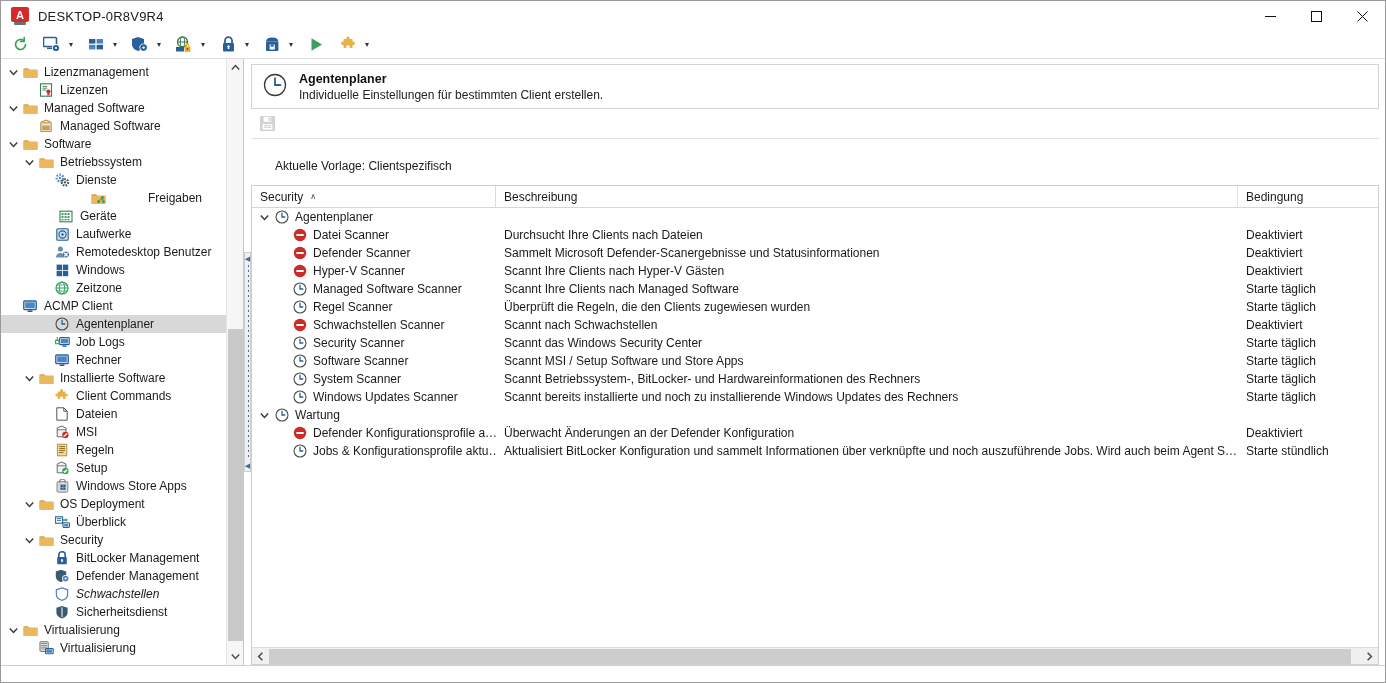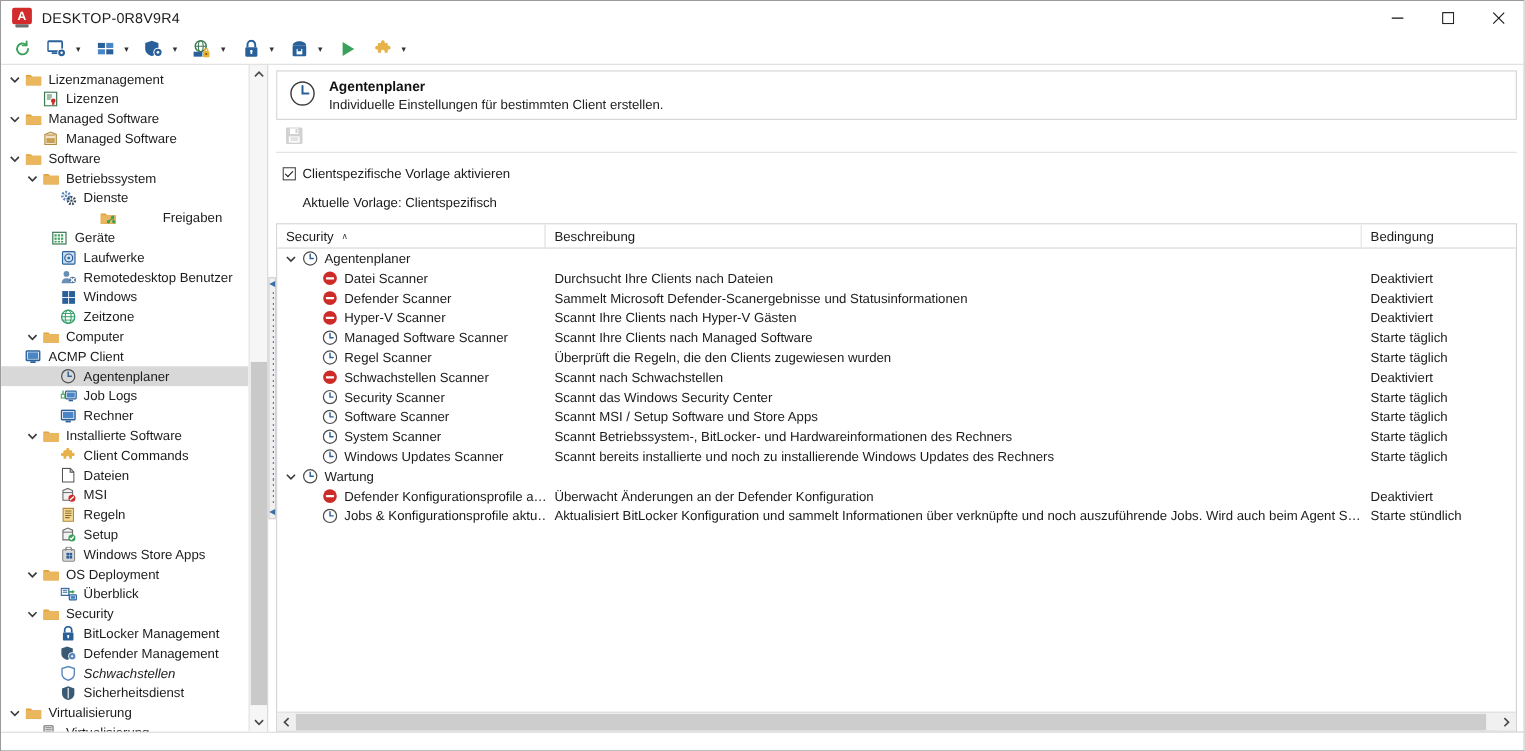--- a/index.html
+++ b/index.html
@@ -511,21 +511,21 @@
                 <path d="M0.5 3.7 h14 v7.8 h-14 z" fill="#eab75e"></path>
                 <circle cx="11.4" cy="5.4" r="1.5" fill="#3aa05a"></circle>
                 <circle cx="7.6" cy="9.6" r="1.5" fill="#3aa05a"></circle>
                 <circle cx="12.4" cy="9.6" r="1.5" fill="#3aa05a"></circle>
                 <line x1="11" y1="6.6" x2="8.2" y2="8.6" stroke="#3aa05a" stroke-width="1.1"></line>
                 <line x1="11.6" y1="6.6" x2="12.3" y2="8.4" stroke="#3aa05a" stroke-width="1.1"></line>
               </svg>
             </div>
             <div class="tlabel">Freigaben</div>
           </div>
-          <div class="tree-row" style="padding-left: 28px;">
+          <div class="tree-row" style="padding-left: 40px;">
             <div class="tw"></div>
             <div class="ticon">
               <svg width="14" height="13" viewBox="0 0 14 13">
                 <rect x="1" y="1.2" width="12" height="10.6" fill="#fff" stroke="#3c7a52" stroke-width="1.1"></rect>
                 <g fill="#3aa05a">
                   <rect x="2.5" y="3" width="2" height="2"></rect>
                   <rect x="5.5" y="3" width="2" height="2"></rect>
                   <rect x="8.5" y="3" width="2" height="2"></rect>
                   <rect x="2.5" y="6" width="2" height="2"></rect>
                   <rect x="5.5" y="6" width="2" height="2"></rect>
@@ -580,34 +580,20 @@
               <svg width="14" height="14" viewBox="0 0 14 14">
                 <circle cx="7" cy="7" r="6" fill="none" stroke="#2f9e63" stroke-width="1.2"></circle>
                 <ellipse cx="7" cy="7" rx="2.7" ry="6" fill="none" stroke="#2f9e63" stroke-width="1"></ellipse>
                 <line x1="1" y1="7" x2="13" y2="7" stroke="#2f9e63" stroke-width="1"></line>
                 <line x1="2" y1="4" x2="12" y2="4" stroke="#2f9e63" stroke-width="0.8"></line>
                 <line x1="2" y1="10" x2="12" y2="10" stroke="#2f9e63" stroke-width="0.8"></line>
               </svg>
             </div>
             <div class="tlabel">Zeitzone</div>
           </div>
-          <div class="tree-row" style="padding-left: 20px;">
-            <div class="tw">
-              <svg width="9" height="7" viewBox="0 0 9 7">
-                <path d="M0.8 1.6 L4.5 5.4 L8.2 1.6" fill="none" stroke="#3a3a3a" stroke-width="1.5"></path>
-              </svg>
-            </div>
-            <div class="ticon">
-              <svg width="15" height="13" viewBox="0 0 15 13">
-                <path d="M0.5 2.2 h4.6 l1.3 1.5 h8.1 v8 h-14 z" fill="#e0a33e"></path>
-                <path d="M0.5 3.7 h14 v7.8 h-14 z" fill="#eab75e"></path>
-              </svg>
-            </div>
-            <div class="tlabel">Computer</div>
-          </div>
           <div class="tree-row" style="">
             <div class="tw"></div>
             <div class="ticon">
               <svg width="14" height="13" viewBox="0 0 14 13">
                 <rect x="0.8" y="1" width="12.4" height="8.6" rx="0.8" fill="none" stroke="#2a6099" stroke-width="1.4"></rect>
                 <rect x="2.2" y="2.3" width="9.6" height="6" fill="#4a86c5"></rect>
                 <rect x="4.6" y="10.4" width="4.8" height="1.6" fill="#2a6099"></rect>
               </svg>
             </div>
             <div class="tlabel">ACMP Client</div>
@@ -893,24 +879,20 @@
             <rect x="4.6" y="1.8" width="7.6" height="5" fill="#ffffff"></rect>
             <rect x="9.6" y="2.4" width="1.8" height="3.6" fill="#d2d2d2"></rect>
             <rect x="3.6" y="9" width="9.8" height="5.6" fill="#ffffff"></rect>
             <line x1="5" y1="10.6" x2="12" y2="10.6" stroke="#d2d2d2" stroke-width="1"></line>
             <line x1="5" y1="12.4" x2="12" y2="12.4" stroke="#d2d2d2" stroke-width="1"></line>
           </svg>
         </div>
       </div>
 
       <div class="opts">
-        <div class="chkrow">
-          <div class="chkbox"></div>
-          <div class="chk-label">Clientspezifische Vorlage aktivieren</div>
-        </div>
         <div class="tmplrow">Aktuelle Vorlage: Clientspezifisch</div>
       </div>
 
       <div class="grid-wrap">
         <div class="grid-head">
           <div class="gh c1">
             <span>Security</span>
             <span class="sort-caret">∧</span>
           </div>
           <div class="gh c2">

